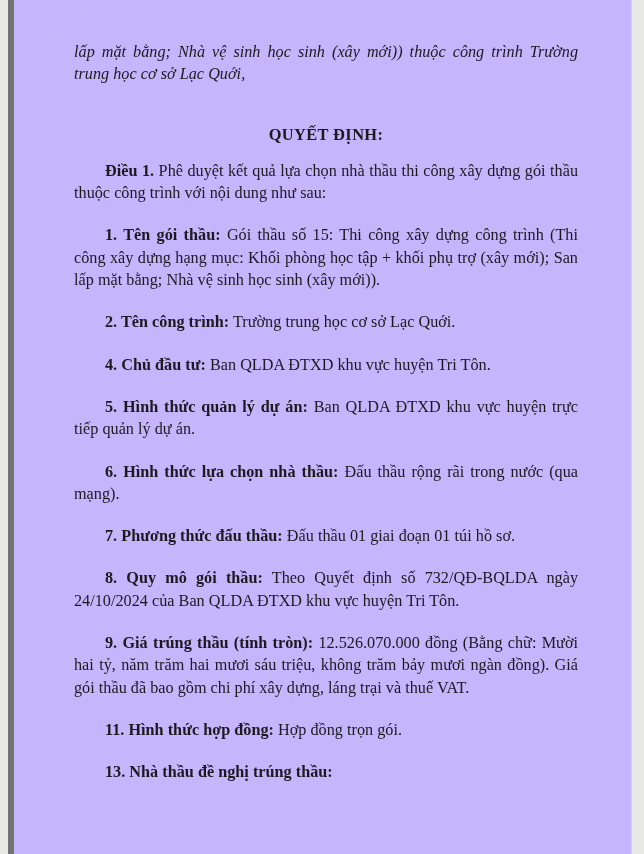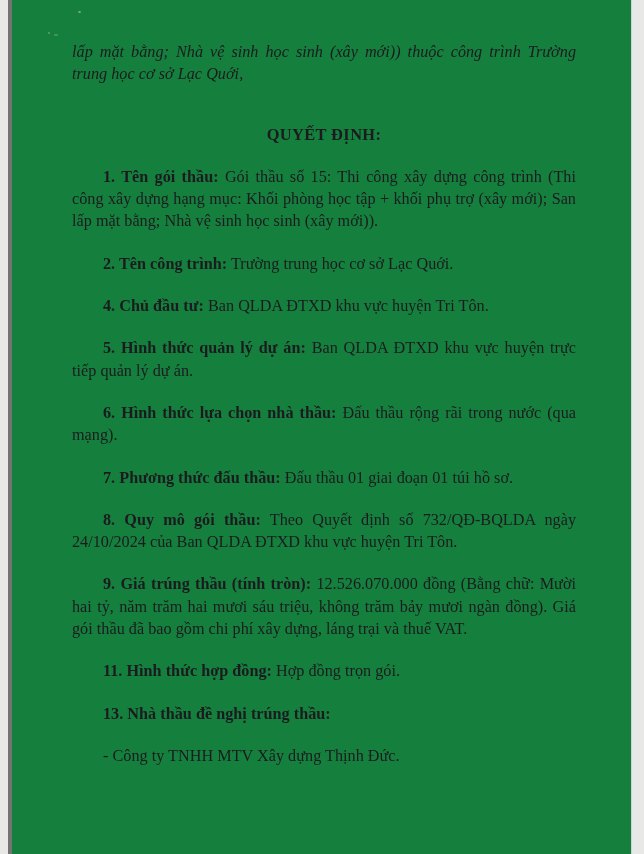--- a/index.html
+++ b/index.html
@@ -16,23 +16,23 @@
     overflow: hidden;
   }
 
   
   .page-sheet {
     position: absolute;
     left: 8px;
     top: 0;
     width: 624px;
     height: 854px;
-    background: #15803d;
+    background: #c4b5fd;
     box-sizing: border-box;
-    border-left: 4px solid #737373;
+    border-left: 6px solid #737373;
     border-right: 1px solid #d2d2d2;
     overflow: hidden;
   }
 
   
   .scan-speck {
     position: absolute;
     background: #c9c9cc;
     border-radius: 50%;
     opacity: .55;
@@ -85,20 +85,21 @@
   <span class="scan-speck s1"></span>
   <span class="scan-speck s2"></span>
   <span class="scan-speck s3"></span>
 
   <div class="doc-body">
 
     <p class="italic">lấp mặt bằng; Nhà vệ sinh học sinh (xây mới)) thuộc công trình Trường trung học cơ sở Lạc Quới,</p>
 
     <p class="decision-title">QUYẾT ĐỊNH:</p>
 
+    <p class="indent heading-gap"><span class="lead">Điều 1.</span><span> Phê duyệt kết quả lựa chọn nhà thầu thi công xây dựng gói thầu thuộc công trình với nội dung như sau:</span></p>
 
     <p class="indent para-gap"><span class="lead">1. Tên gói thầu:</span><span> Gói thầu số 15: Thi công xây dựng công trình (Thi công xây dựng hạng mục: Khối phòng học tập + khối phụ trợ (xây mới); San lấp mặt bằng; Nhà vệ sinh học sinh (xây mới)).</span></p>
 
     <p class="indent para-gap"><span class="lead">2. Tên công trình:</span><span> Trường trung học cơ sở Lạc Quới.</span></p>
 
 
     <p class="indent para-gap"><span class="lead">4. Chủ đầu tư:</span><span> Ban QLDA ĐTXD khu vực huyện Tri Tôn.</span></p>
 
     <p class="indent para-gap"><span class="lead">5. Hình thức quản lý dự án:</span><span> Ban QLDA ĐTXD khu vực huyện trực tiếp quản lý dự án.</span></p>
 
@@ -109,16 +110,15 @@
     <p class="indent para-gap"><span class="lead">8. Quy mô gói thầu:</span><span> Theo Quyết định số 732/QĐ-BQLDA ngày 24/10/2024 của Ban QLDA ĐTXD khu vực huyện Tri Tôn.</span></p>
 
     <p class="indent para-gap"><span class="lead">9. Giá trúng thầu (tính tròn):</span><span> 12.526.070.000 đồng (Bằng chữ: Mười hai tỷ, năm trăm hai mươi sáu triệu, không trăm bảy mươi ngàn đồng). Giá gói thầu đã bao gồm chi phí xây dựng, láng trại và thuế VAT.</span></p>
 
 
     <p class="indent para-gap"><span class="lead">11. Hình thức hợp đồng:</span><span> Hợp đồng trọn gói.</span></p>
 
 
     <p class="indent para-gap"><span class="lead">13. Nhà thầu đề nghị trúng thầu:</span><span></span></p>
 
-    <p class="dash-item para-gap">- Công ty TNHH MTV Xây dựng Thịnh Đức.</p>
 
   </div>
 </div>
 
 </body></html>

